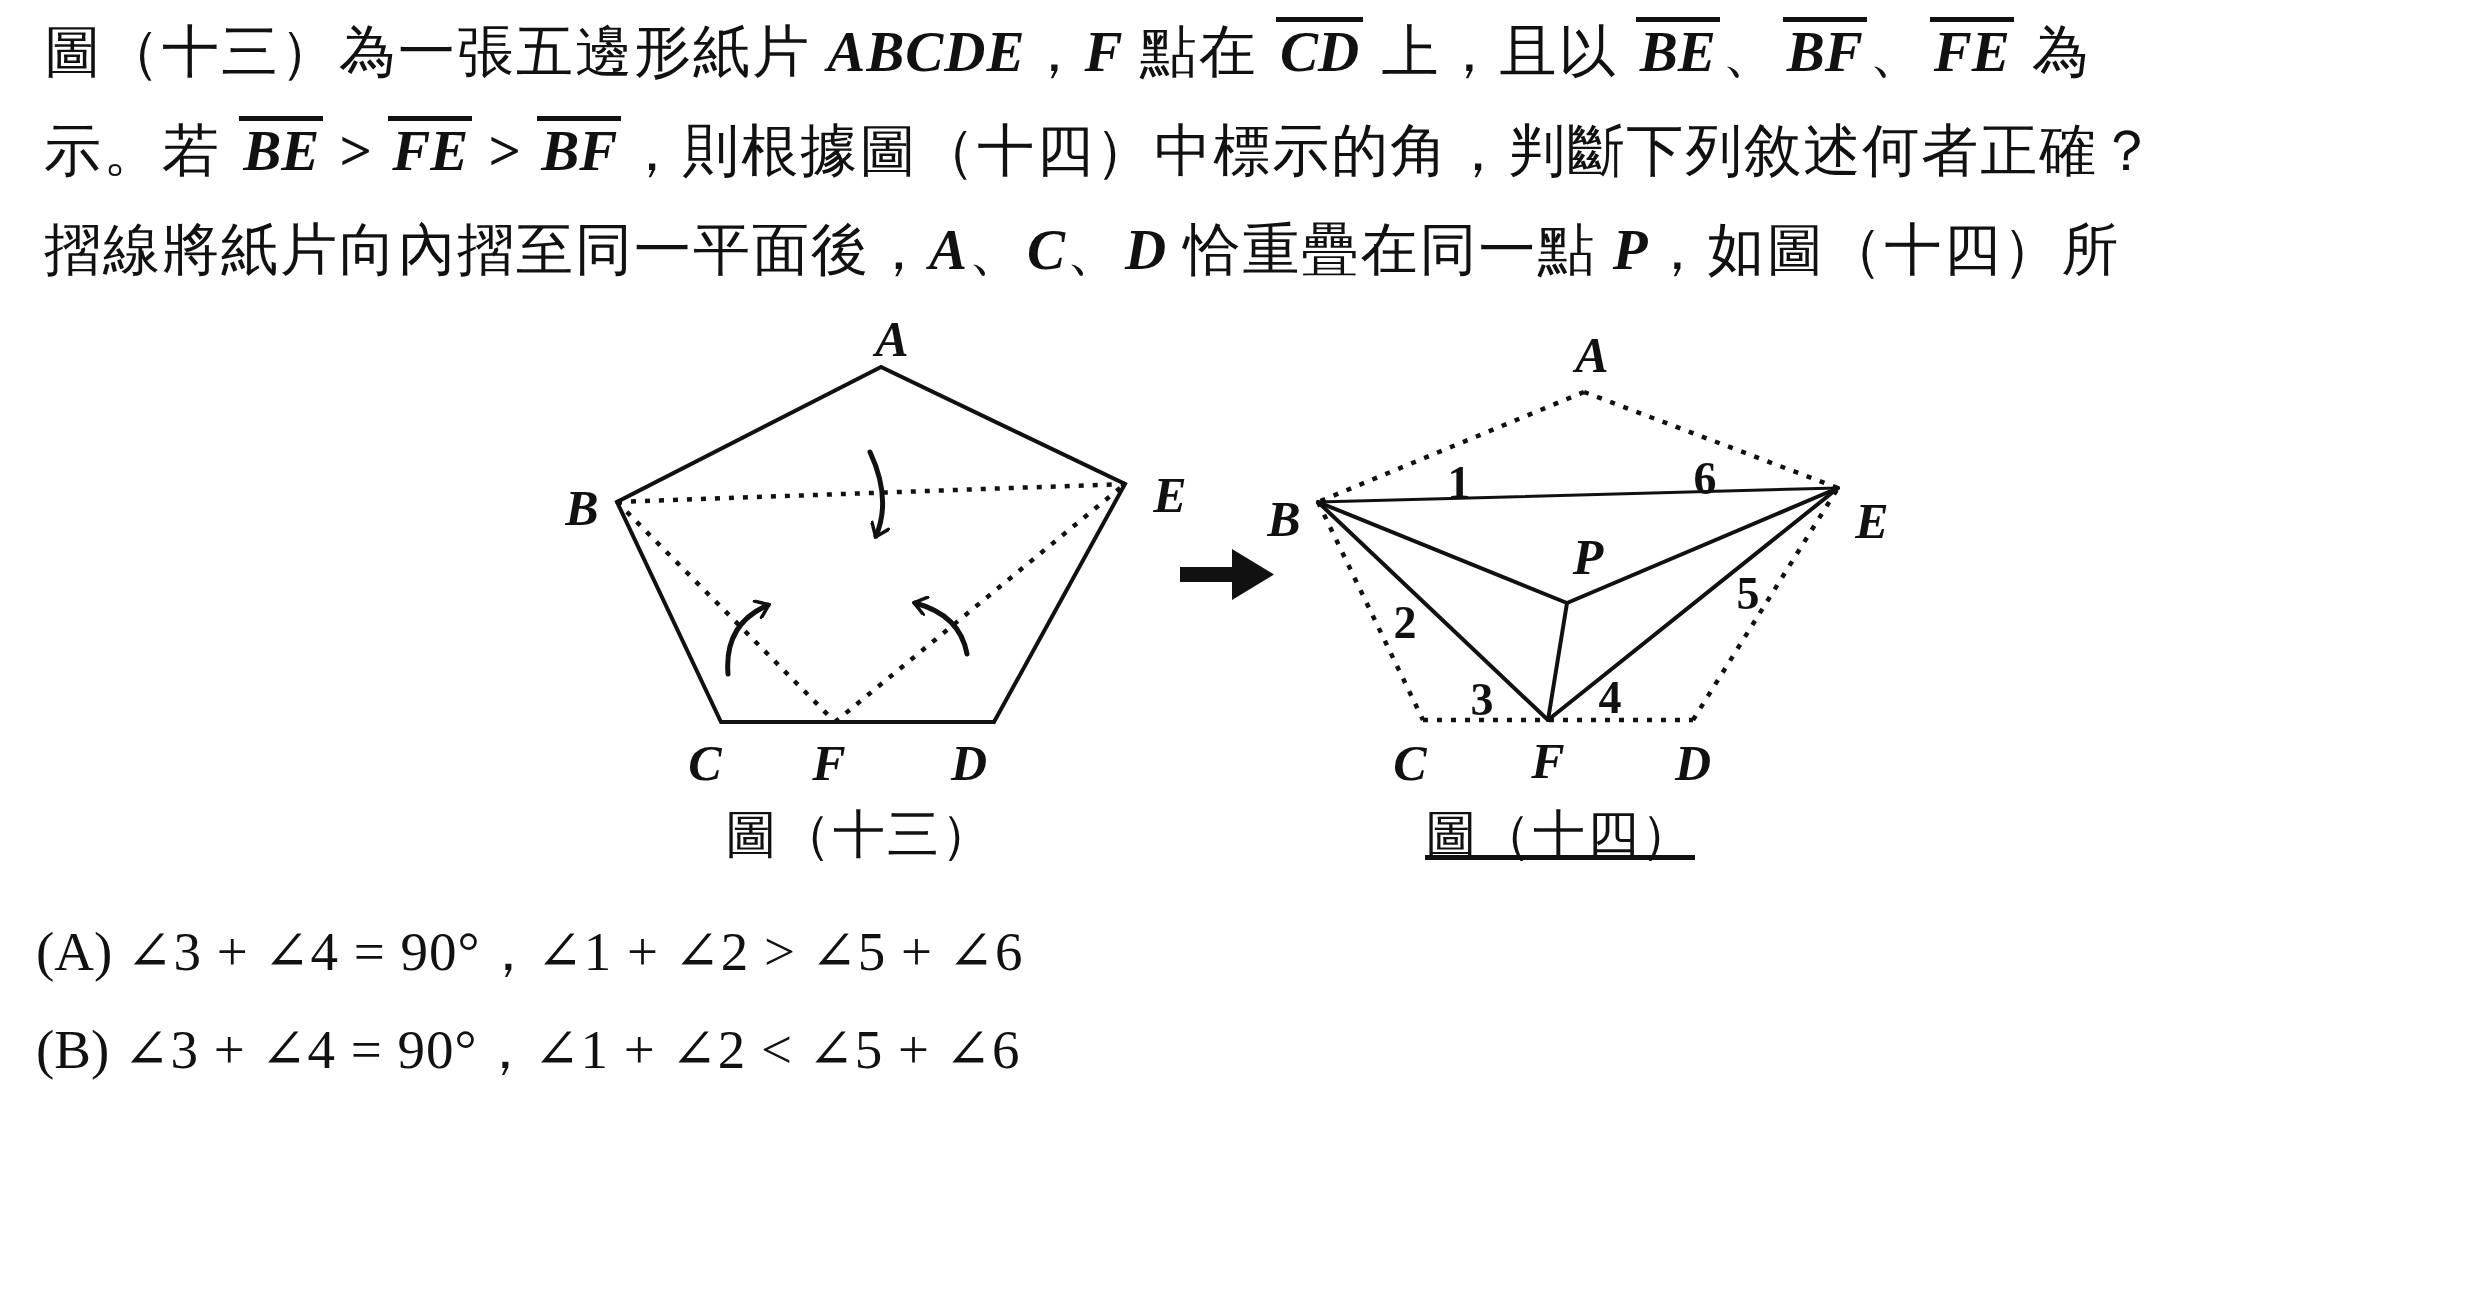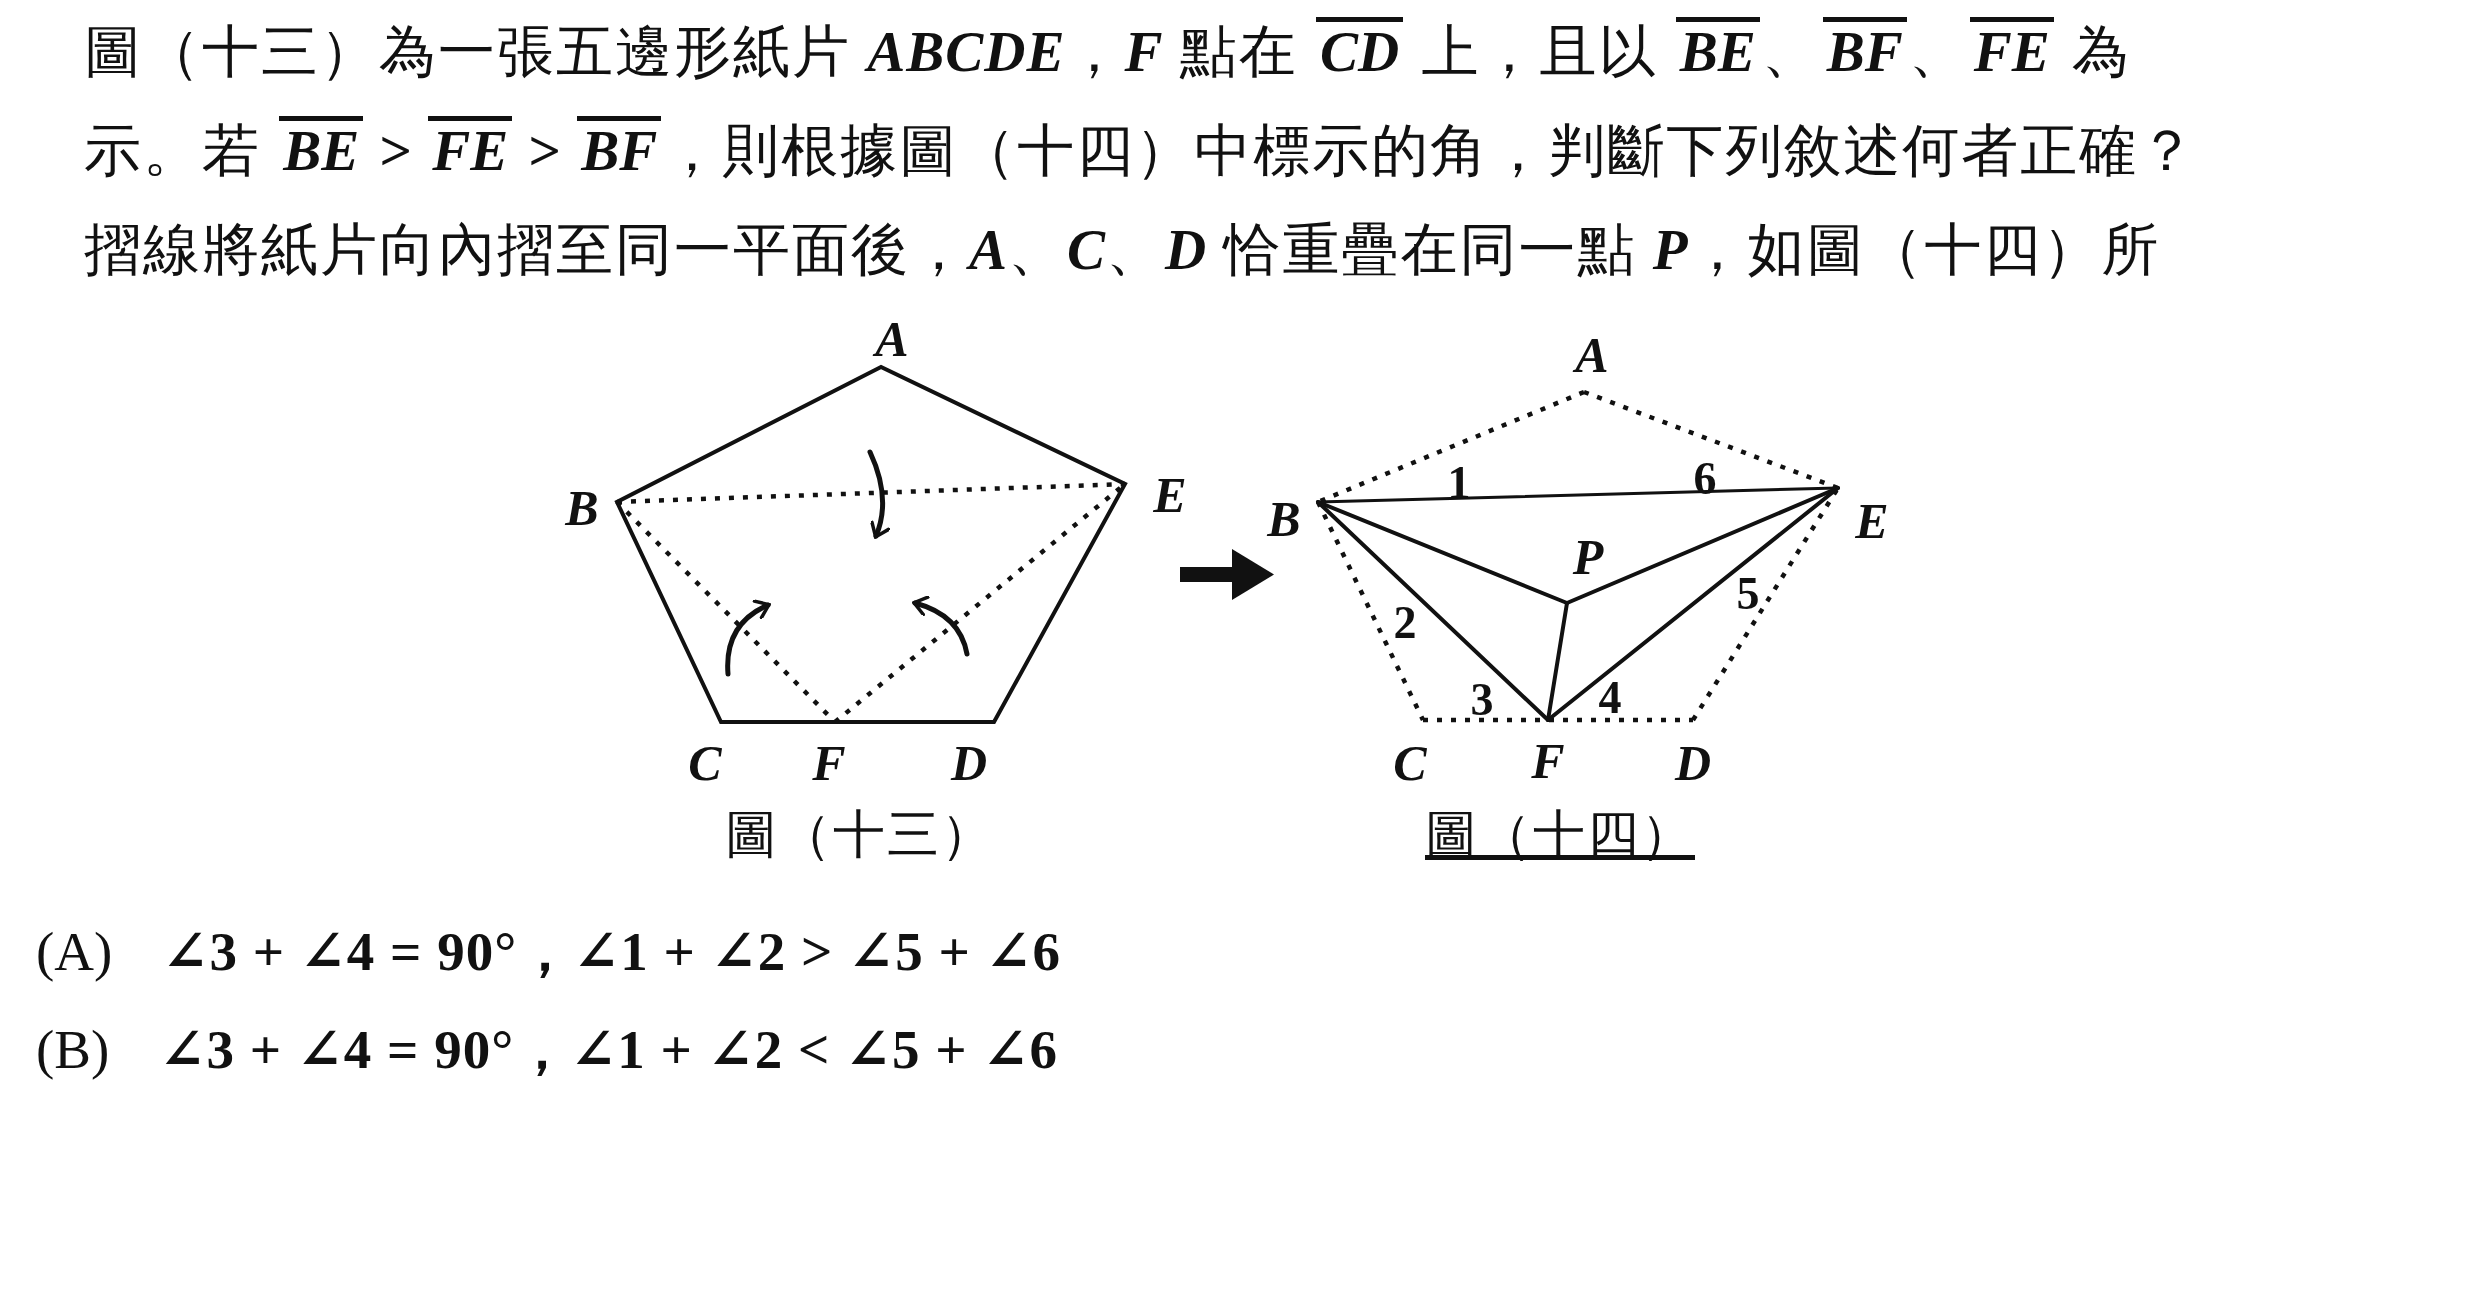--- a/index.html
+++ b/index.html
@@ -6,21 +6,21 @@
   body{
     width:2468px;height:1294px;position:relative;overflow:hidden;
     background:#ffffff;color:#111;
     font-family:"Liberation Serif","DejaVu Serif",serif;
   }
   
   .problem{
     position:absolute;left:44px;top:2px;width:2400px;
     font-size:57px;line-height:99px;white-space:nowrap;
   }
-  .pline{height:99px;margin-left:40px;}
+  .pline{height:99px;}
   .seg-cjk{letter-spacing:2px;}
   .seg-var{font-weight:bold;font-style:italic;letter-spacing:1px;}
   .seg-op{font-weight:bold;}
   .seg-ovl{
     font-weight:bold;font-style:italic;
     display:inline-block;line-height:1.02;
     border-top:5px solid #111;padding:1px 4px 0 4px;margin:0 2px;
   }
   
   .fig-svg{position:absolute;overflow:visible;}
@@ -37,21 +37,21 @@
   .caption{
     position:absolute;top:800px;width:650px;text-align:center;
     font-size:52px;letter-spacing:2px;
   }
   .caption13{left:535px;}
   .caption14{left:1235px;text-decoration:underline;}
   
   .options{position:absolute;left:36px;top:903px;font-size:55px;}
   .option{height:98px;line-height:98px;white-space:nowrap;}
   .opt-label{font-weight:normal;margin-right:14px;}
-  .opt-math{font-weight:bold;letter-spacing:1px;margin-left:36px;}
+  .opt-math{font-weight:normal;letter-spacing:1px;}
 </style>
 </head>
 <body>
 
 <div class="problem">
   <div class="pline"><span class="seg-cjk">圖（十三）為一張五邊形紙片 </span><span class="seg-var">ABCDE</span><span class="seg-cjk">，</span><span class="seg-var">F</span><span class="seg-cjk"> 點在 </span><span class="seg-ovl">CD</span><span class="seg-cjk"> 上，且以 </span><span class="seg-ovl">BE</span><span class="seg-cjk">、</span><span class="seg-ovl">BF</span><span class="seg-cjk">、</span><span class="seg-ovl">FE</span><span class="seg-cjk"> 為</span></div>
   <div class="pline"><span class="seg-cjk">示。若 </span><span class="seg-ovl">BE</span><span class="seg-op"> &gt; </span><span class="seg-ovl">FE</span><span class="seg-op"> &gt; </span><span class="seg-ovl">BF</span><span class="seg-cjk">，則根據圖（十四）中標示的角，判斷下列敘述何者正確？</span></div>
   <div class="pline"><span class="seg-cjk">摺線將紙片向內摺至同一平面後，</span><span class="seg-var">A</span><span class="seg-cjk">、</span><span class="seg-var">C</span><span class="seg-cjk">、</span><span class="seg-var">D</span><span class="seg-cjk"> 恰重疊在同一點 </span><span class="seg-var">P</span><span class="seg-cjk">，如圖（十四）所</span></div>
 </div>
 

